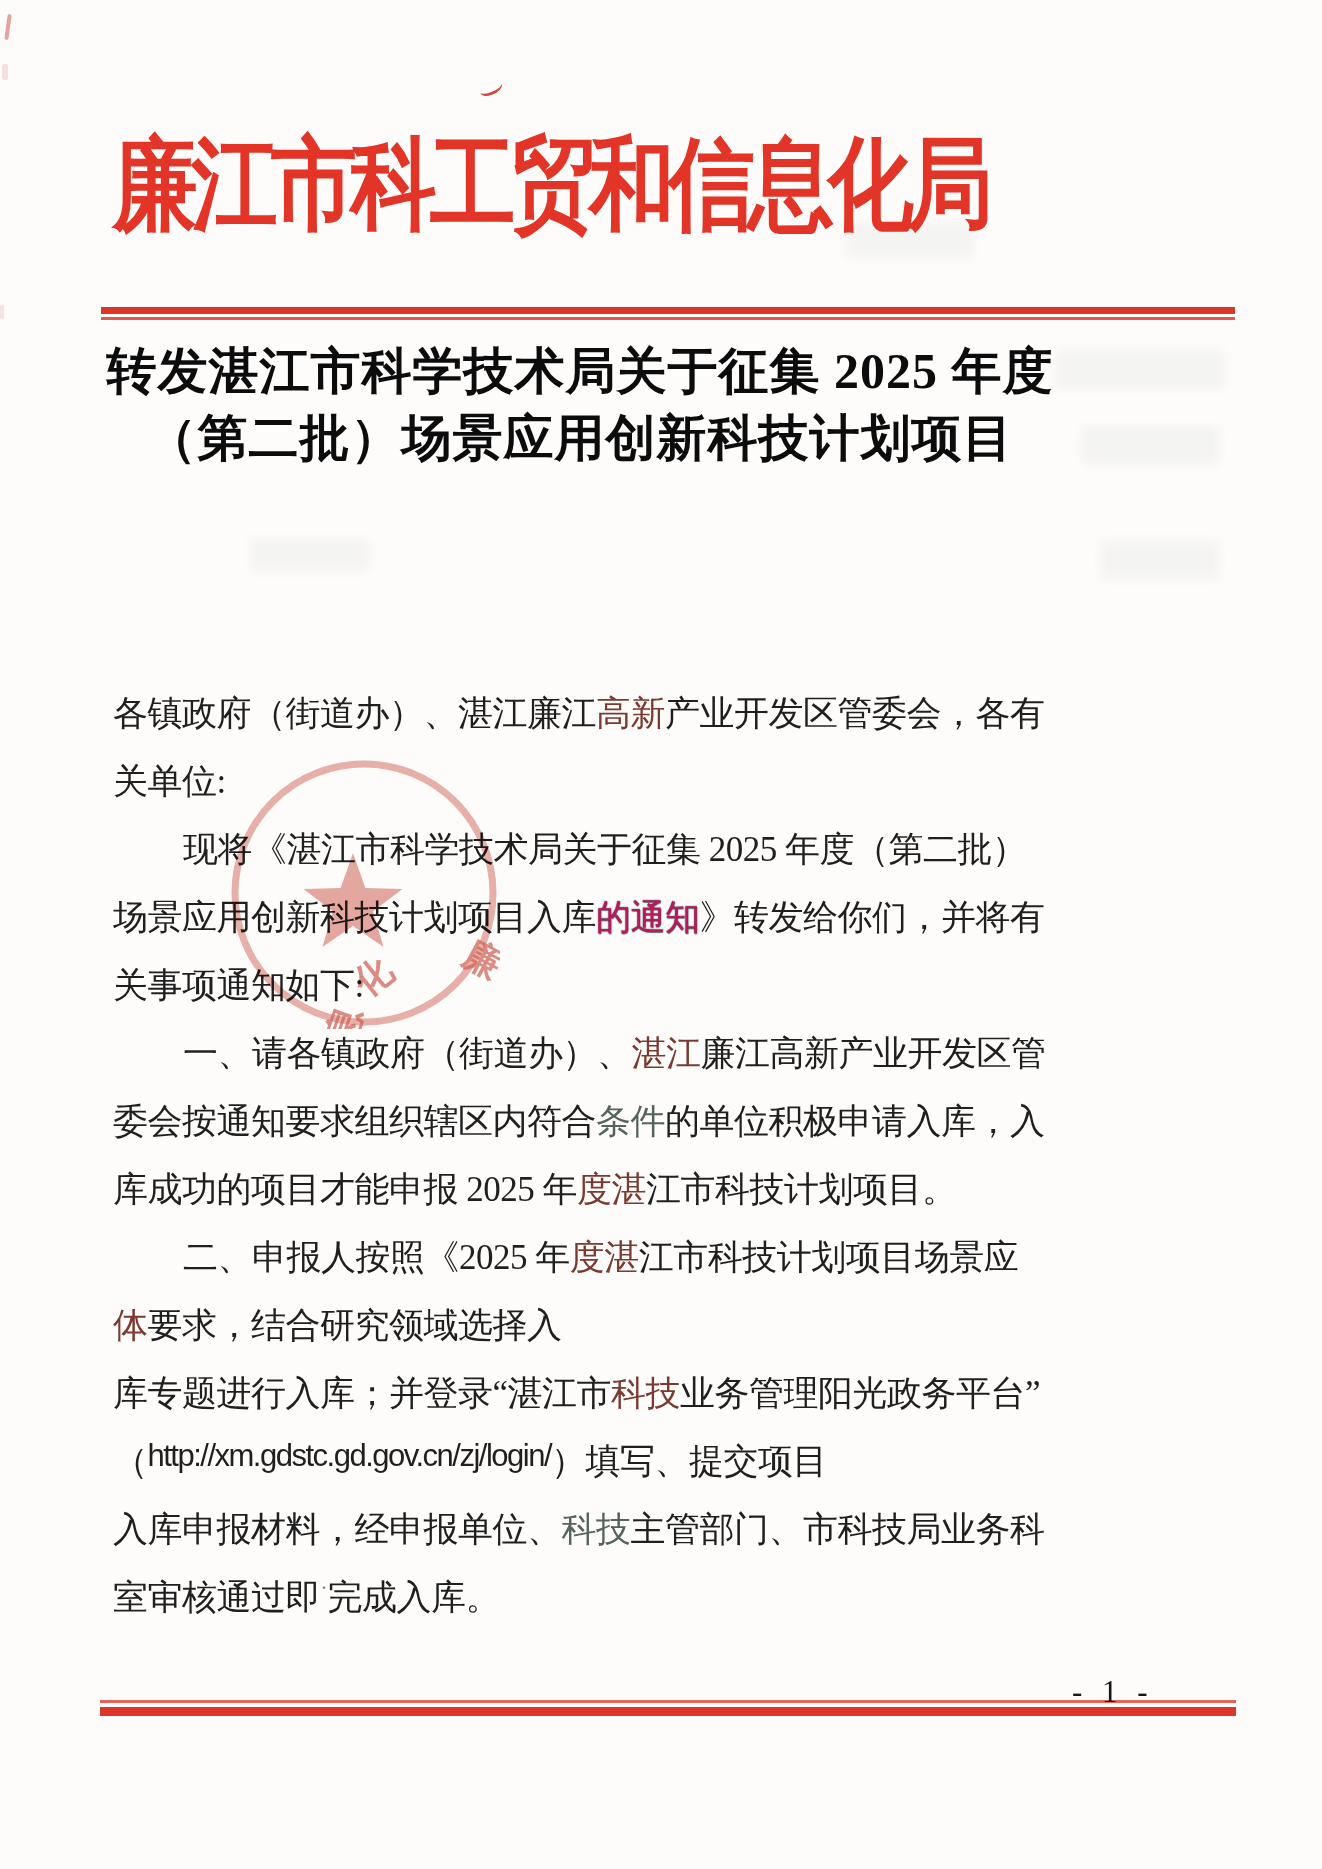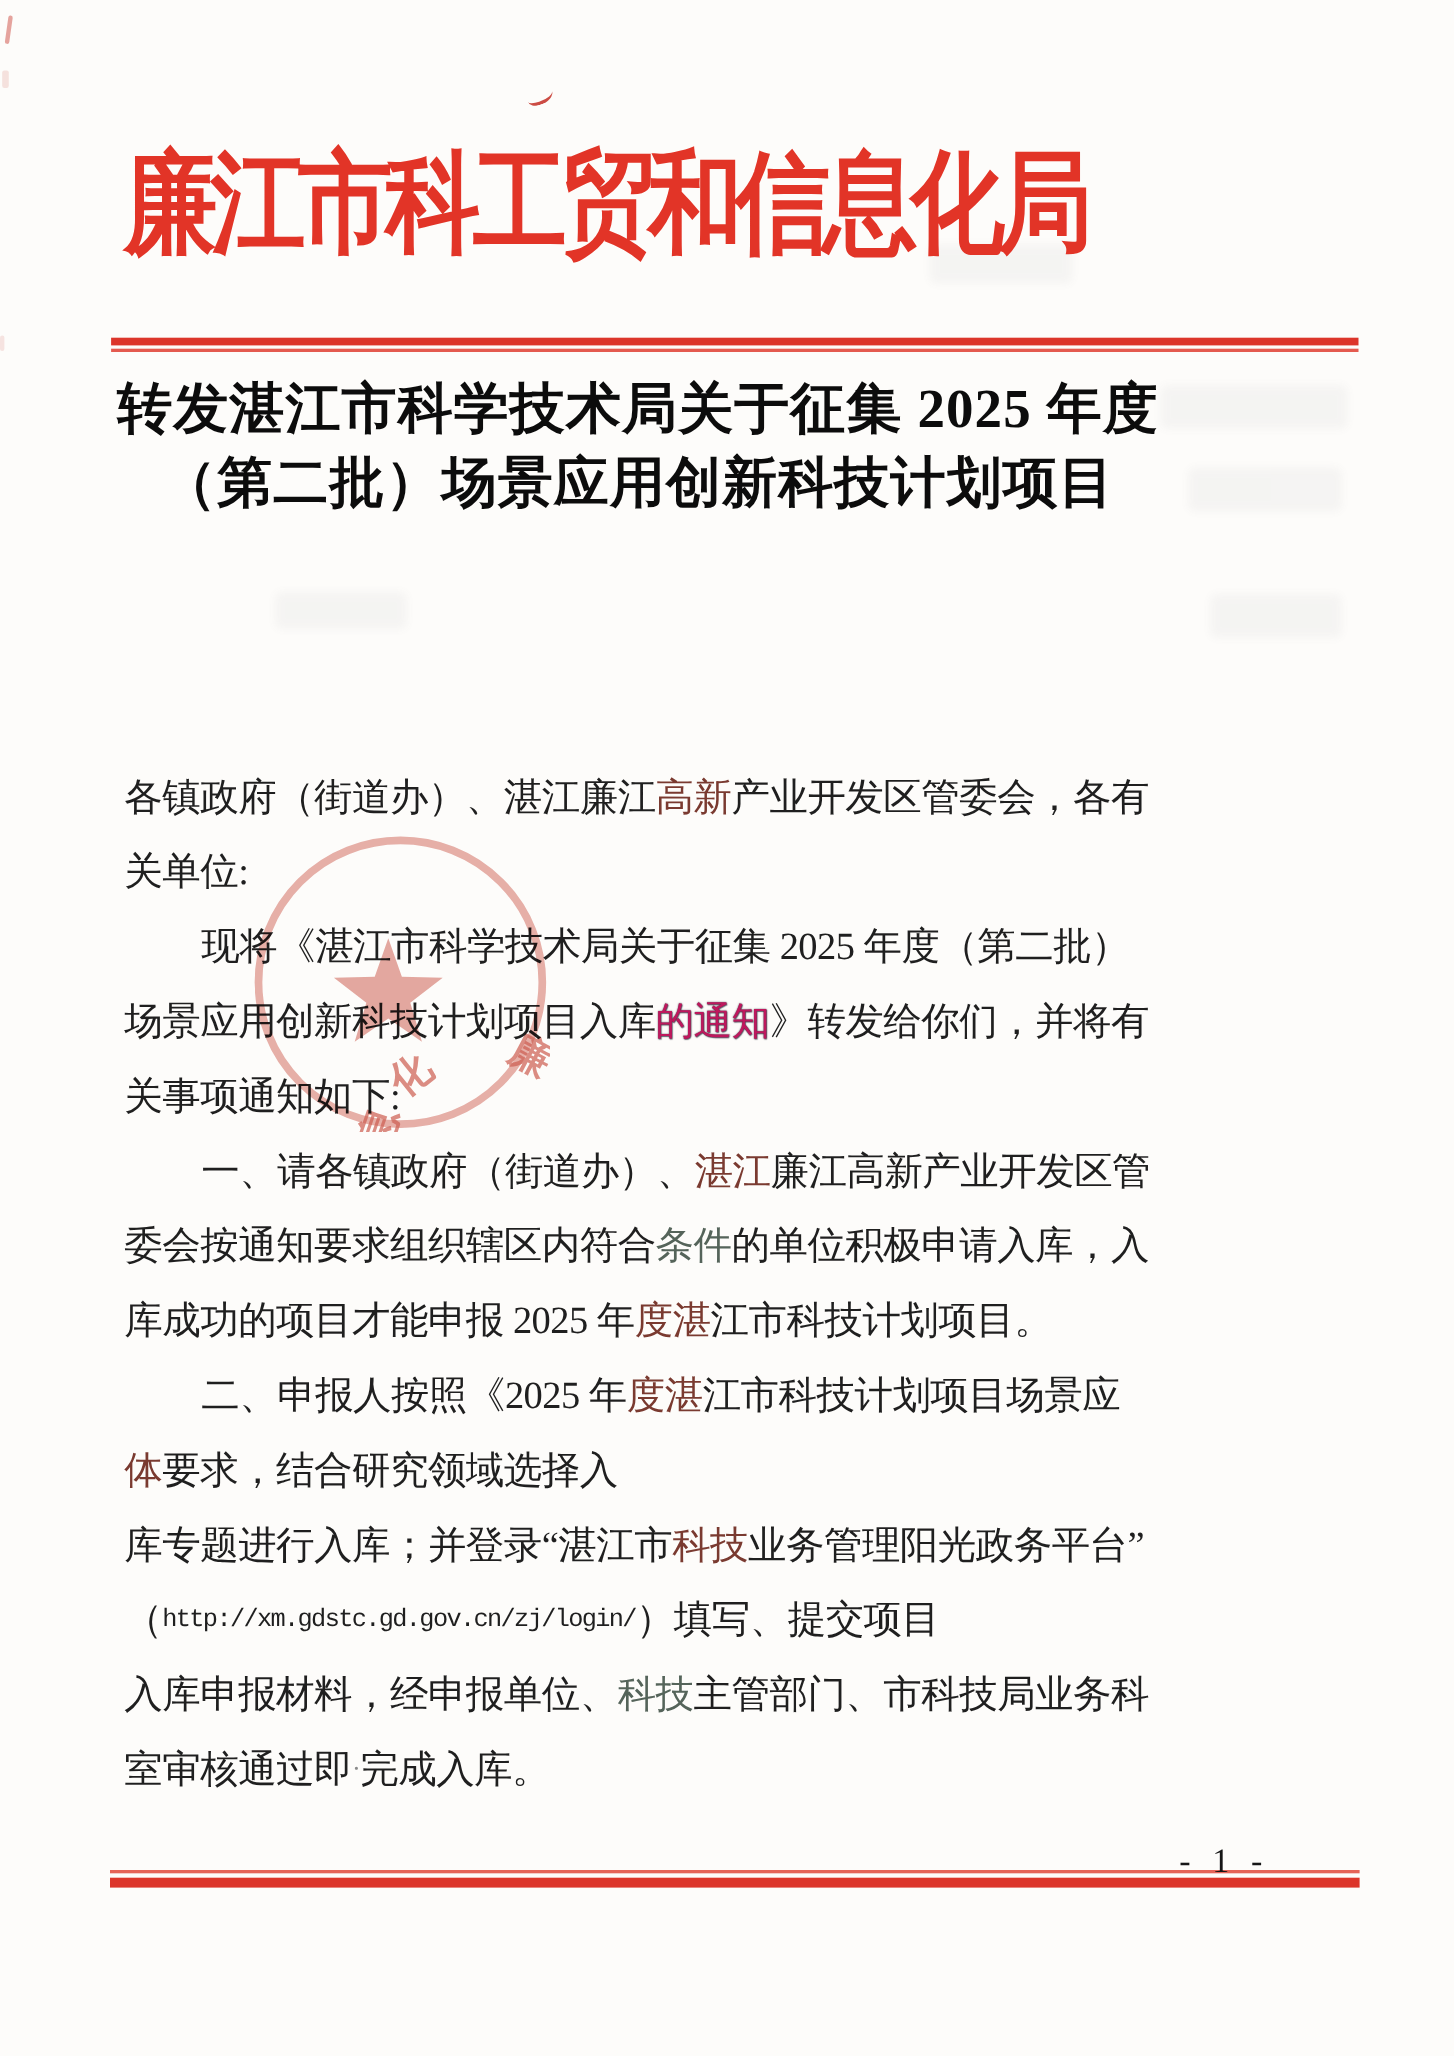--- a/index.html
+++ b/index.html
@@ -54,32 +54,31 @@
   .doc-body {
     position: absolute;
     left: 113px;
     top: 690px;
     width: 940px;
     color: var(--ink, #1f1f1f);
   }
   .body-line {
     height: 68px;
     display: flex;
-    align-items: center;
     font-size: 35px;
     letter-spacing: -0.5px;
     white-space: pre;
   }
   .body-line.indent { padding-left: 70px; }
   .body-line span { white-space: pre; }
   .tint-red   { color: var(--tint-red, #7a3a30); }
   .tint-green { color: var(--tint-green, #55645a); }
   .smudge     { color: #be185d; text-shadow: 0 0 1.4px rgba(12,12,25,.85), .6px .6px .9px rgba(25,25,45,.55); }
   .faint      { color: #8a8a8a; font-size: 24px; }
-  .mono       { font-family: Liberation Mono, monospace; font-size: 23px; letter-spacing: -1.5px; }
+  .mono       { font-family: Liberation Sans, sans-serif; font-size: 31px; letter-spacing: -1.5px; }
 
   
   .seal {
     position: absolute;
     left: 228px;
     top: 757px;
     width: 272px;
     height: 272px;
     mix-blend-mode: multiply;
     opacity: .88;

